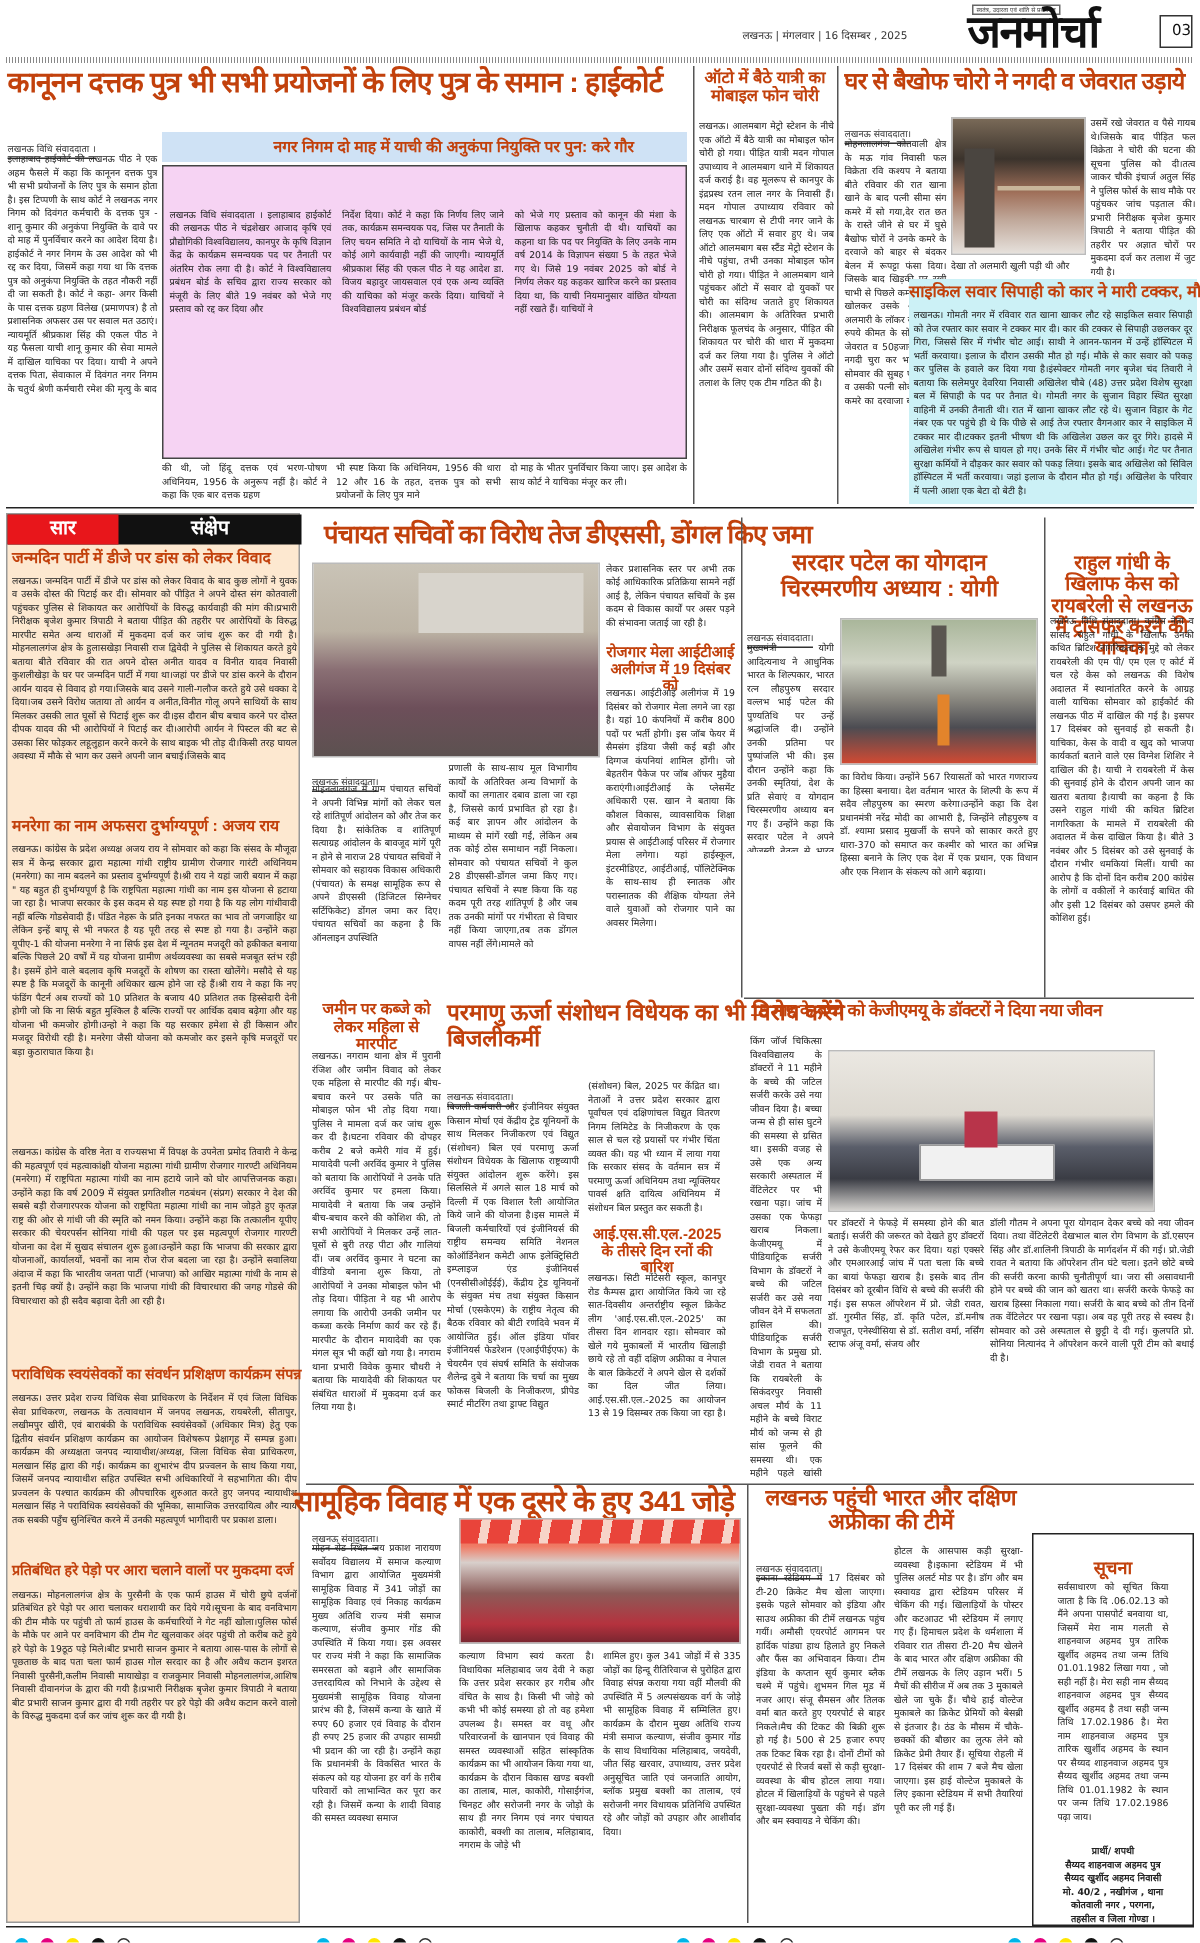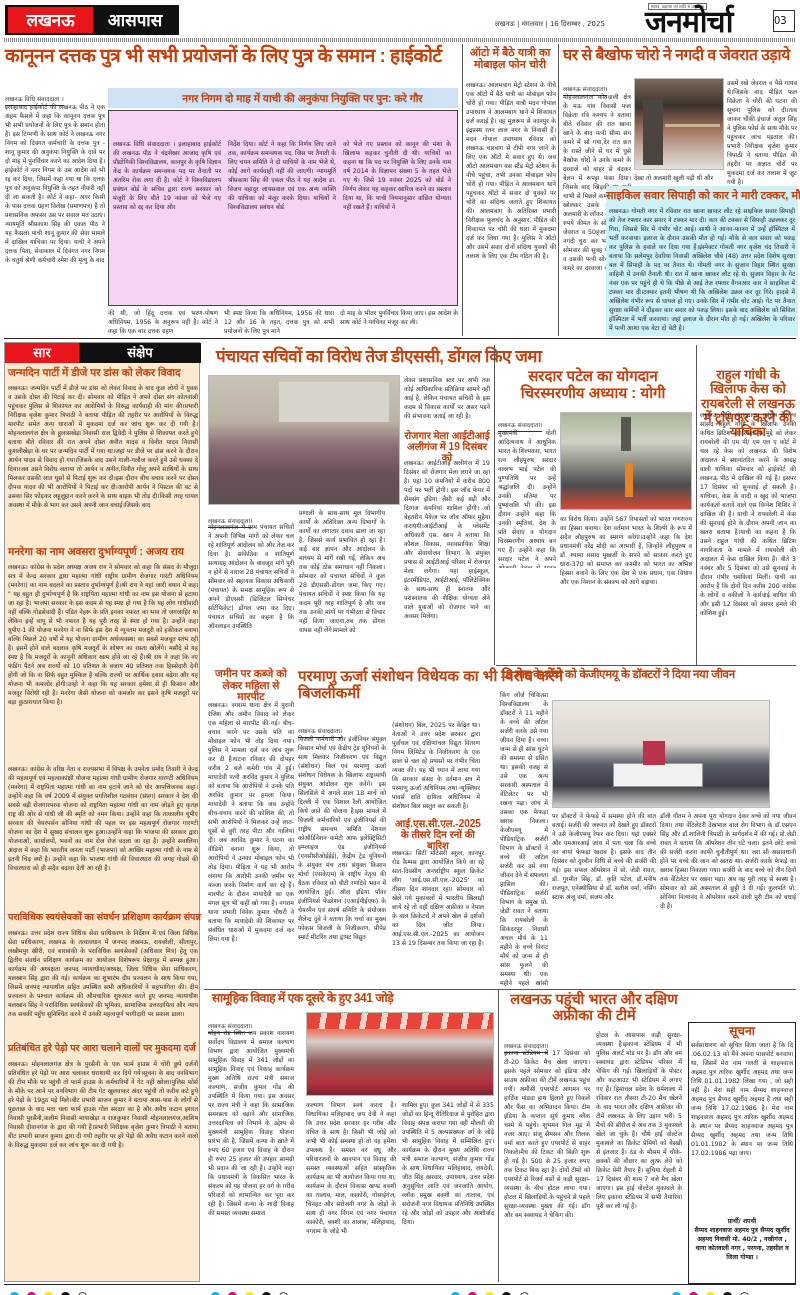--- a/index.html
+++ b/index.html
@@ -11,29 +11,25 @@
   .photo { position: absolute; overflow: hidden; border: 1px solid #bbb; }
   .reg { display: inline-block; width: 12px; height: 12px; border-radius: 50%; margin-right: 3px; }
   .rule-h { position: absolute; height: 0; border-top: 1px solid #555; }
   .rule-v { position: absolute; width: 0; border-left: 1px solid #555; }
   .stripe { position: absolute; left: 4px; right: 4px; height: 4px; background: repeating-linear-gradient(90deg, #888 0 1px, #fff 1px 2px); }
 </style>
 </head>
 <body>
 
 <div class="abs" style="left:0;top:0;width:800px;height:40px;">
-  <div class="abs" style="left:5px;top:5px;height:30px;width:174px;background:#111;">
-    <div class="abs" style="left:3px;top:2px;width:85px;height:26px;background:#e8161b;color:#fff;font-weight:bold;font-size:17px;line-height:26px;text-align:center;">लखनऊ</div>
-    <div class="abs" style="left:90px;top:2px;width:80px;height:26px;color:#fff;font-weight:bold;font-size:17px;line-height:26px;text-align:center;">आसपास</div>
-  </div>
   <div class="abs" style="left:495px;top:19px;font-size:7px;color:#333;white-space:nowrap;">लखनऊ | मंगलवार | 16 दिसम्बर , 2025</div>
   <div class="abs" style="left:648px;top:3px;font-size:4px;color:#333;border:0.5px solid #666;padding:0 2px;white-space:nowrap;">स्वतंत्र, उदारता एवं शांति से प्रकाशित</div>
   <div class="abs" style="left:645px;top:6px;font-size:30px;font-weight:bold;color:#111;line-height:32px;letter-spacing:-1px;">जनमोर्चा</div>
   <div class="abs" style="left:773px;top:10px;width:22px;height:22px;border:1px solid #333;">
-    <span style="display:block;text-align:left;font-size:10px;line-height:20px;">03</span>
+    <span style="display:block;text-align:right;font-size:10px;line-height:20px;">03</span>
   </div>
 </div>
 <div class="stripe" style="top:38px;"></div>
 
 <div class="abs hl" style="left:5px;top:46px;width:390px;font-size:19px;white-space:nowrap;letter-spacing:-0.5px;">कानूनन दत्तक पुत्र भी सभी प्रयोजनों के लिए पुत्र के समान : हाईकोर्ट</div>
 <div class="abs" style="left:5px;top:86px;width:100px;">
   <span class="byline">लखनऊ विधि संवाददाता ।</span>
 </div>
 <div class="abs body-text" style="left:5px;top:102px;width:100px;height:234px;">इलाहाबाद हाईकोर्ट की लखनऊ पीठ ने एक अहम फैसले में कहा कि कानूनन दत्तक पुत्र भी सभी प्रयोजनों के लिए पुत्र के समान होता है। इस टिप्पणी के साथ कोर्ट ने लखनऊ नगर निगम को दिवंगत कर्मचारी के दत्तक पुत्र - शानू कुमार की अनुकंपा नियुक्ति के दावे पर दो माह में पुनर्विचार करने का आदेश दिया है। हाईकोर्ट ने नगर निगम के उस आदेश को भी रद्द कर दिया, जिसमें कहा गया था कि दत्तक पुत्र को अनुकंपा नियुक्ति के तहत नौकरी नहीं दी जा सकती है। कोर्ट ने कहा- अगर किसी के पास दत्तक ग्रहण विलेख (प्रमाणपत्र) है तो प्रशासनिक अफसर उस पर सवाल मत उठाएं। न्यायमूर्ति श्रीप्रकाश सिंह की एकल पीठ ने यह फैसला याची शानू कुमार की सेवा मामले में दाखिल याचिका पर दिया। याची ने अपने दत्तक पिता, सेवाकाल में दिवंगत नगर निगम के चतुर्थ श्रेणी कर्मचारी रमेश की मृत्यु के बाद</div>
 
@@ -77,21 +73,21 @@
 
 <div class="abs" style="left:4px;top:342px;width:196px;height:940px;background:#fde8d0;border:1px solid #999;">
   <div class="abs" style="left:0;top:0;width:196px;height:20px;background:#111;">
     <div class="abs" style="left:0;top:0;width:74px;height:20px;background:#e8161b;color:#fff;font-weight:bold;font-size:13px;text-align:center;line-height:20px;">सार</div>
     <div class="abs" style="left:74px;top:0;width:122px;height:20px;color:#fff;font-weight:bold;font-size:13px;text-align:center;line-height:20px;">संक्षेप</div>
   </div>
 
   <div class="abs hl" style="left:3px;top:24px;width:190px;font-size:10.5px;white-space:nowrap;">जन्मदिन पार्टी में डीजे पर डांस को लेकर विवाद</div>
   <div class="abs body-text" style="left:3px;top:40px;width:190px;height:162px;">लखनऊ। जन्मदिन पार्टी में डीजे पर डांस को लेकर विवाद के बाद कुछ लोगों ने युवक व उसके दोस्त की पिटाई कर दी। सोमवार को पीड़ित ने अपने दोस्त संग कोतवाली पहुंचकर पुलिस से शिकायत कर आरोपियों के विरुद्ध कार्यवाही की मांग की।प्रभारी निरीक्षक बृजेश कुमार त्रिपाठी ने बताया पीड़ित की तहरीर पर आरोपियों के विरुद्ध मारपीट समेत अन्य धाराओं में मुकदमा दर्ज कर जांच शुरू कर दी गयी है। मोहनलालगंज क्षेत्र के हुलासखेड़ा निवासी राज द्विवेदी ने पुलिस से शिकायत करते हुये बताया बीते रविवार की रात अपने दोस्त अनीत यादव व विनीत यादव निवासी कुशलीखेड़ा के घर पर जन्मदिन पार्टी में गया था।जहां पर डीजे पर डांस करने के दौरान आर्यन यादव से विवाद हो गया।जिसके बाद उसने गाली-गलौज करते हुये उसे धक्का दे दिया।जब उसने विरोध जताया तो आर्यन व अनीत,विनीत गोलू अपने साथियों के साथ मिलकर उसकी लात घूसों से पिटाई शुरू कर दी।इस दौरान बीच बचाव करने पर दोस्त दीपक यादव की भी आरोपियों ने पिटाई कर दी।आरोपी आर्यन ने पिस्टल की बट से उसका सिर फोड़कर लहूलुहान करने करने के साथ बाइक भी तोड़ दी।किसी तरह घायल अवस्था में मौके से भाग कर उसने अपनी जान बचाई।जिसके बाद</div>
 
-  <div class="abs hl" style="left:3px;top:203px;width:190px;font-size:10.5px;white-space:nowrap;">मनरेगा का नाम अवसरा दुर्भाग्यपूर्ण : अजय राय</div>
+  <div class="abs hl" style="left:3px;top:203px;width:190px;font-size:10.5px;white-space:nowrap;">मनरेगा का नाम अफसरा दुर्भाग्यपूर्ण : अजय राय</div>
   <div class="abs body-text" style="left:3px;top:219px;width:190px;height:170px;">लखनऊ। कांग्रेस के प्रदेश अध्यक्ष अजय राय ने सोमवार को कहा कि संसद के मौजूदा सत्र में केन्द्र सरकार द्वारा महात्मा गांधी राष्ट्रीय ग्रामीण रोजगार गारंटी अधिनियम (मनरेगा) का नाम बदलने का प्रस्ताव दुर्भाग्यपूर्ण है।श्री राय ने यहां जारी बयान में कहा " यह बहुत ही दुर्भाग्यपूर्ण है कि राष्ट्रपिता महात्मा गांधी का नाम इस योजना से हटाया जा रहा है। भाजपा सरकार के इस कदम से यह स्पष्ट हो गया है कि यह लोग गांधीवादी नहीं बल्कि गोडसेवादी हैं। पंडित नेहरू के प्रति इनका नफरत का भाव तो जगजाहिर था लेकिन इन्हें बापू से भी नफरत है यह पूरी तरह से स्पष्ट हो गया है। उन्होंने कहा यूपीए-1 की योजना मनरेगा ने ना सिर्फ इस देश में न्यूनतम मजदूरी को हकीकत बनाया बल्कि पिछले 20 वर्षों में यह योजना ग्रामीण अर्थव्यवस्था का सबसे मजबूत स्तंभ रही है। इसमें होने वाले बदलाव कृषि मजदूरों के शोषण का रास्ता खोलेंगे। मसौदे से यह स्पष्ट है कि मजदूरों के कानूनी अधिकार खत्म होने जा रहे हैं।श्री राय ने कहा कि नए फंडिंग पैटर्न अब राज्यों को 10 प्रतिशत के बजाय 40 प्रतिशत तक हिस्सेदारी देनी होगी जो कि ना सिर्फ बहुत मुश्किल है बल्कि राज्यों पर आर्थिक दबाव बढ़ेगा और यह योजना भी कमजोर होगी।उन्हो ने कहा कि यह सरकार हमेशा से ही किसान और मजदूर विरोधी रही है। मनरेगा जैसी योजना को कमजोर कर इसने कृषि मजदूरों पर बड़ा कुठाराघात किया है।</div>
 
   <div class="abs body-text" style="left:3px;top:421px;width:190px;height:146px;">लखनऊ। कांग्रेस के वरिष्ठ नेता व राज्यसभा में विपक्ष के उपनेता प्रमोद तिवारी ने केन्द्र की महत्वपूर्ण एवं महत्वाकांक्षी योजना महात्मा गांधी ग्रामीण रोजगार गारण्टी अधिनियम (मनरेगा) में राष्ट्रपिता महात्मा गांधी का नाम हटाये जाने को घोर आपत्तिजनक कहा। उन्होंने कहा कि वर्ष 2009 में संयुक्त प्रगतिशील गठबंधन (संप्रग) सरकार ने देश की सबसे बड़ी रोजगारपरक योजना को राष्ट्रपिता महात्मा गांधी का नाम जोड़ते हुए कृतज्ञ राष्ट्र की ओर से गांधी जी की स्मृति को नमन किया। उन्होंने कहा कि तत्कालीन यूपीए सरकार की चेयरपर्सन सोनिया गांधी की पहल पर इस महत्वपूर्ण रोजगार गारण्टी योजना का देश में सुखद संचालन शुरू हुआ।उन्होंने कहा कि भाजपा की सरकार द्वारा योजनाओं, कार्यालयों, भवनों का नाम रोज रोज बदला जा रहा है। उन्होंने सवालिया अंदाज में कहा कि भारतीय जनता पार्टी (भाजपा) को आखिर महात्मा गांधी के नाम से इतनी चिढ़ क्यों है। उन्होंने कहा कि भाजपा गांधी की विचारधारा की जगह गोडसे की विचारधारा को ही सदैव बढ़ावा देती आ रही है।</div>
 
   <div class="abs hl" style="left:3px;top:569px;width:190px;font-size:9.5px;white-space:nowrap;">पराविधिक स्वयंसेवकों का संवर्धन प्रशिक्षण कार्यक्रम संपन्न</div>
   <div class="abs body-text" style="left:3px;top:585px;width:190px;height:112px;">लखनऊ। उत्तर प्रदेश राज्य विधिक सेवा प्राधिकरण के निर्देशन में एवं जिला विधिक सेवा प्राधिकरण, लखनऊ के तत्वावधान में जनपद लखनऊ, रायबरेली, सीतापुर, लखीमपुर खीरी, एवं बाराबंकी के पराविधिक स्वयंसेवकों (अधिकार मित्र) हेतु एक द्वितीय संवर्धन प्रशिक्षण कार्यक्रम का आयोजन विशेषरूप प्रेक्षागृह में सम्पन्न हुआ। कार्यक्रम की अध्यक्षता जनपद न्यायाधीश/अध्यक्ष, जिला विधिक सेवा प्राधिकरण, मलखान सिंह द्वारा की गई। कार्यक्रम का शुभारंभ दीप प्रज्वलन के साथ किया गया, जिसमें जनपद न्यायाधीश सहित उपस्थित सभी अधिकारियों ने सहभागिता की। दीप प्रज्वलन के पश्चात कार्यक्रम की औपचारिक शुरुआत करते हुए जनपद न्यायाधीश मलखान सिंह ने पराविधिक स्वयंसेवकों की भूमिका, सामाजिक उत्तरदायित्व और न्याय तक सबकी पहुँच सुनिश्चित करने में उनकी महत्वपूर्ण भागीदारी पर प्रकाश डाला।</div>
 
   <div class="abs hl" style="left:3px;top:700px;width:190px;font-size:9.5px;white-space:nowrap;">प्रतिबंधित हरे पेड़ो पर आरा चलाने वालों पर मुकदमा दर्ज</div>
   <div class="abs body-text" style="left:3px;top:716px;width:190px;height:220px;">लखनऊ। मोहनलालगंज क्षेत्र के पुरसैनी के एक फार्म हाउस में चोरी छुपे दर्जनों प्रतिबंधित हरे पेड़ो पर आरा चलाकर धराशायी कर दिये गये।सूचना के बाद वनविभाग की टीम मौके पर पहुंची तो फार्म हाउस के कर्मचारियों ने गेट नहीं खोला।पुलिस फोर्स के मौके पर आने पर वनविभाग की टीम गेट खुलवाकर अंदर पहुंची तो करीब कटे हुये हरे पेड़ो के 19ठूठ पड़े मिले।बीट प्रभारी साजन कुमार ने बताया आस-पास के लोगों से पूछताछ के बाद पता चला फार्म हाउस गोल सरदार का है और अवैध कटान इशरत निवासी पुरसैनी,कलीम निवासी मायाखेड़ा व राजकुमार निवासी मोहनलालगंज,आशिष निवासी दीवानगंज के द्वारा की गयी है।प्रभारी निरीक्षक बृजेश कुमार त्रिपाठी ने बताया बीट प्रभारी साजन कुमार द्वारा दी गयी तहरीर पर हरे पेड़ो की अवैध कटान करने वालो के विरुद्ध मुकदमा दर्ज कर जांच शुरू कर दी गयी है।</div>
 </div>
@@ -147,41 +143,41 @@
 <div class="abs body-text" style="left:500px;top:690px;width:48px;height:296px;">किंग जॉर्ज चिकित्सा विश्वविद्यालय के डॉक्टरों ने 11 महीने के बच्चे की जटिल सर्जरी करके उसे नया जीवन दिया है। बच्चा जन्म से ही सांस घुटने की समस्या से ग्रसित था। इसकी वजह से उसे एक अन्य सरकारी अस्पताल में वेंटिलेटर पर भी रखना पड़ा। जांच में उसका एक फेफड़ा खराब निकला। केजीएमयू में पीडियाट्रिक सर्जरी विभाग के डॉक्टरों ने बच्चे की जटिल सर्जरी कर उसे नया जीवन देने में सफलता हासिल की।पीडियाट्रिक सर्जरी विभाग के प्रमुख प्रो. जेडी रावत ने बताया कि रायबरेली के सिकंदरपुर निवासी अचल मौर्य के 11 महीने के बच्चे विराट मौर्य को जन्म से ही सांस फूलने की समस्या थी। एक महीने पहले खांसी और बुखार की वजह से सांस लेने की समस्या बढ़ गई। वह दूध भी नहीं पी पा रहा था। इसमें घरवाले उसे लेकर रायबरेली में प्रमुख चिकित्सा संस्थान लेकर पहुंचे। वहां बच्चे के आठ दिनों तक वेंटिलेटर पर रखना पड़ा। जांच</div>
 <div class="photo" style="left:552px;top:700px;width:218px;height:108px;background:linear-gradient(180deg,#ebe8e2 0%,#dcd8d0 40%,#5a5e6a 60%,#3a3c44 80%,#d6d4d0 100%);">
   <div class="abs" style="left:60px;top:62px;width:90px;height:24px;background:#f1f1f1;border:1px solid #999;"></div>
   <div class="abs" style="left:90px;top:40px;width:22px;height:24px;background:#b8344a;"></div>
 </div>
 <div class="abs body-text" style="left:552px;top:811px;width:104px;height:175px;">पर डॉक्टरों ने फेफड़े में समस्या होने की बात बताई। सर्जरी की जरूरत को देखते हुए डॉक्टरों ने उसे केजीएमयू रेफर कर दिया। यहां एक्सरे और एमआरआई जांच में पता चला कि बच्चे का बायां फेफड़ा खराब है। इसके बाद तीन दिसंबर को दूरबीन विधि से बच्चे की सर्जरी की गई। इस सफल ऑपरेशन में प्रो. जेडी रावत, डॉ. गुरमीत सिंह, डॉ. कृति पटेल, डॉ.मनीष राजपूत, एनेस्थीसिया से डॉ. सतीश वर्मा, नर्सिंग स्टाफ अंजू वर्मा, संजय और</div>
 <div class="abs body-text" style="left:660px;top:811px;width:136px;height:175px;">डॉली गौतम ने अपना पूरा योगदान देकर बच्चे को नया जीवन दिया। तथा वेंटिलेटरी देखभाल बाल रोग विभाग के डॉ.एसएन सिंह और डॉ.शालिनी त्रिपाठी के मार्गदर्शन में की गई। प्रो.जेडी रावत ने बताया कि ऑपरेशन तीन घंटे चला। इतने छोटे बच्चे की सर्जरी करना काफी चुनौतीपूर्ण था। जरा सी असावधानी होने पर बच्चे की जान को खतरा था। सर्जरी करके फेफड़े का खराब हिस्सा निकाला गया। सर्जरी के बाद बच्चे को तीन दिनों तक वेंटिलेटर पर रखना पड़ा। अब वह पूरी तरह से स्वस्थ है। सोमवार को उसे अस्पताल से छुट्टी दे दी गई। कुलपति प्रो. सोनिया नित्यानंद ने ऑपरेशन करने वाली पूरी टीम को बधाई दी है।</div>
 
 <div class="rule-h" style="left:204px;top:989px;width:592px;"></div>
 
-<div class="abs hl" style="left:212px;top:992px;width:280px;font-size:12px;white-space:nowrap;letter-spacing:-0.4px;">सामूहिक विवाह में एक दूसरे के हुए 341 जोड़े</div>
+<div class="abs hl" style="left:196px;top:992px;width:280px;font-size:19px;white-space:nowrap;letter-spacing:-0.4px;">सामूहिक विवाह में एक दूसरे के हुए 341 जोड़े</div>
 <div class="abs" style="left:208px;top:1013px;width:86px;">
   <span class="byline">लखनऊ संवाददाता।</span>
 </div>
 <div class="abs body-text" style="left:208px;top:1028px;width:86px;height:254px;">मोहन रोड स्थित जय प्रकाश नारायण सर्वोदय विद्यालय में समाज कल्याण विभाग द्वारा आयोजित मुख्यमंत्री सामूहिक विवाह में 341 जोड़ों का सामूहिक विवाह एवं निकाह कार्यक्रम मुख्य अतिथि राज्य मंत्री समाज कल्याण, संजीव कुमार गोंड की उपस्थिति में किया गया। इस अवसर पर राज्य मंत्री ने कहा कि सामाजिक समरसता को बढ़ाने और सामाजिक उत्तरदायित्व को निभाने के उद्देश्य से मुख्यमंत्री सामूहिक विवाह योजना प्रारंभ की है, जिसमें कन्या के खाते में रुपए 60 हजार एवं विवाह के दौरान ही रुपए 25 हजार की उपहार सामग्री भी प्रदान की जा रही है। उन्होंने कहा कि प्रधानमंत्री के विकसित भारत के संकल्प को यह योजना हर वर्ग के ग़रीब परिवारों को लाभान्वित कर पूरा कर रही है। जिसमें कन्या के शादी विवाह की समस्त व्यवस्था समाज</div>
 <div class="photo" style="left:306px;top:1012px;width:188px;height:84px;background:linear-gradient(180deg,#e24b3b 0%,#f07c66 22%,#d8cfcb 35%,#8c5b58 60%,#b5323e 85%,#7a2630 100%);">
   <div class="abs" style="left:0;top:0;width:188px;height:16px;background:repeating-linear-gradient(100deg,#e9443a 0 14px,#f7d3c8 14px 20px);"></div>
 </div>
 <div class="abs body-text" style="left:306px;top:1100px;width:90px;height:182px;">कल्याण विभाग स्वयं करता है। विधायिका मलिहाबाद जय देवी ने कहा कि उत्तर प्रदेश सरकार हर गरीब और वंचित के साथ है। किसी भी जोड़े को कभी भी कोई समस्या हो तो वह हमेशा उपलब्ध है। समस्त वर वधू और परिवारजनों के खानपान एवं विवाह की समस्त व्यवस्थाओं सहित सांस्कृतिक कार्यक्रम का भी आयोजन किया गया था, कार्यक्रम के दौरान विकास खण्ड बक्शी का तालाब, माल, काकोरी, गोसाईगंज, चिनहट और सरोजनी नगर के जोड़ो के साथ ही नगर निगम एवं नगर पंचायत काकोरी, बक्शी का तालाब, मलिहाबाद, नगराम के जोड़े भी</div>
 <div class="abs body-text" style="left:402px;top:1100px;width:92px;height:182px;">शामिल हुए। कुल 341 जोड़ों में से 335 जोड़ों का हिन्दू रीतिरिवाज से पुरोहित द्वारा विवाह संपन्न कराया गया वहीं मौलवी की उपस्थिति में 5 अल्पसंख्यक वर्ग के जोड़े भी सामूहिक विवाह में सम्मिलित हुए। कार्यक्रम के दौरान मुख्य अतिथि राज्य मंत्री समाज कल्याण, संजीव कुमार गोंड के साथ विधायिका मलिहाबाद, जयदेवी, जीत सिंह खरवार, उपाध्याय, उत्तर प्रदेश अनुसूचित जाति एवं जनजाति आयोग, ब्लॉक प्रमुख बक्शी का तालाब, एवं सरोजनी नगर विधायक प्रतिनिधि उपस्थित रहे और जोड़ों को उपहार और आशीर्वाद दिया।</div>
 
 <div class="rule-v" style="left:498px;top:990px;height:292px;"></div>
 
 <div class="abs hl" style="left:504px;top:992px;width:180px;font-size:14.5px;text-align:center;">लखनऊ पहुंची भारत और दक्षिण अफ्रीका की टीमें</div>
 <div class="abs" style="left:504px;top:1033px;width:86px;">
   <span class="byline">लखनऊ संवाददाता।</span>
 </div>
 <div class="abs body-text" style="left:504px;top:1048px;width:86px;height:234px;">इकाना स्टेडियम में 17 दिसंबर को टी-20 क्रिकेट मैच खेला जाएगा। इसके पहले सोमवार को इंडिया और साउथ अफ्रीका की टीमें लखनऊ पहुंच गयीं। अमौसी एयरपोर्ट आगमन पर हार्दिक पांड्या हाथ हिलाते हुए निकले और फैंस का अभिवादन किया। टीम इंडिया के कप्तान सूर्य कुमार ब्लैक चश्मे में पहुंचे। शुभमन गिल मूड में नजर आए। संजू सैमसन और तिलक वर्मा बात करते हुए एयरपोर्ट से बाहर निकले।मैच की टिकट की बिक्री शुरू हो गई है। 500 से 25 हजार रुपए तक टिकट बिक रहा है। दोनों टीमों को एयरपोर्ट से रिजर्व बसों से कड़ी सुरक्षा-व्यवस्था के बीच होटल लाया गया। होटल में खिलाड़ियों के पहुंचने से पहले सुरक्षा-व्यवस्था पुख्ता की गई। डॉग और बम स्क्वायड ने चेकिंग की।</div>
 <div class="abs body-text" style="left:596px;top:1030px;width:86px;height:252px;">होटल के आसपास कड़ी सुरक्षा-व्यवस्था है।इकाना स्टेडियम में भी पुलिस अलर्ट मोड पर है। डॉग और बम स्क्वायड द्वारा स्टेडियम परिसर में चेकिंग की गई। खिलाड़ियों के पोस्टर और कटआउट भी स्टेडियम में लगाए गए हैं। हिमाचल प्रदेश के धर्मशाला में रविवार रात तीसरा टी-20 मैच खेलने के बाद भारत और दक्षिण अफ्रीका की टीमें लखनऊ के लिए उड़ान भरीं। 5 मैचों की सीरीज में अब तक 3 मुकाबले खेले जा चुके हैं। चौथे हाई वोल्टेज मुकाबले का क्रिकेट प्रेमियों को बेसब्री से इंतजार है। ठंड के मौसम में चौके-छक्कों की बौछार का लुत्फ लेने को क्रिकेट प्रेमी तैयार हैं। सूचिया रोहली में 17 दिसंबर की शाम 7 बजे मैच खेला जाएगा। इस हाई वोल्टेज मुकाबले के लिए इकाना स्टेडियम में सभी तैयारियां पूरी कर ली गई हैं।</div>
 
-<div class="abs" style="left:688px;top:1022px;width:108px;height:262px;border:1.5px solid #222;padding:2px;">
+<div class="abs" style="left:688px;top:1022px;width:108px;height:262px;border:1.5px solid #222;padding:16px;">
   <div class="hl" style="font-size:12px;text-align:center;">सूचना</div>
   <div class="body-text" style="height:176px;margin-top:2px;">सर्वसाधारण को सूचित किया जाता है कि दि .06.02.13 को मैंने अपना पासपोर्ट बनवाया था, जिसमें मेरा नाम गलती से शाहनवाज अहमद पुत्र तारिक खुर्शीद अहमद तथा जन्म तिथि 01.01.1982 लिखा गया , जो सही नहीं है। मेरा सही नाम सैय्यद शाहनवाज अहमद पुत्र सैय्यद खुर्शीद अहमद है तथा सही जन्म तिथि 17.02.1986 है। मेरा नाम शाहनवाज अहमद पुत्र तारिक खुर्शीद अहमद के स्थान पर सैय्यद शाहनवाज अहमद पुत्र सैय्यद खुर्शीद अहमद तथा जन्म तिथि 01.01.1982 के स्थान पर जन्म तिथि 17.02.1986 पढ़ा जाय।</div>
   <div class="body-text" style="text-align:center;font-weight:bold;">प्रार्थी/ शपथी</div>
   <div class="body-text" style="text-align:center;font-weight:bold;height:46px;">सैय्यद शाहनवाज अहमद पुत्र सैय्यद खुर्शीद अहमद निवासी मो. 40/2 , नखीगंज , थाना कोतवाली नगर , परगना, तहसील व जिला गोण्डा ।</div>
 </div>
 
 <div class="rule-h" style="left:4px;top:1284px;width:792px;border-top:1.5px solid #222;"></div>
 <div class="abs" style="left:10px;top:1286px;width:790px;height:10px;white-space:nowrap;">
   <span class="reg" style="background:#00b5e8;width:9px;height:9px;"></span>
   <span class="reg" style="background:#e4007f;width:9px;height:9px;"></span>

